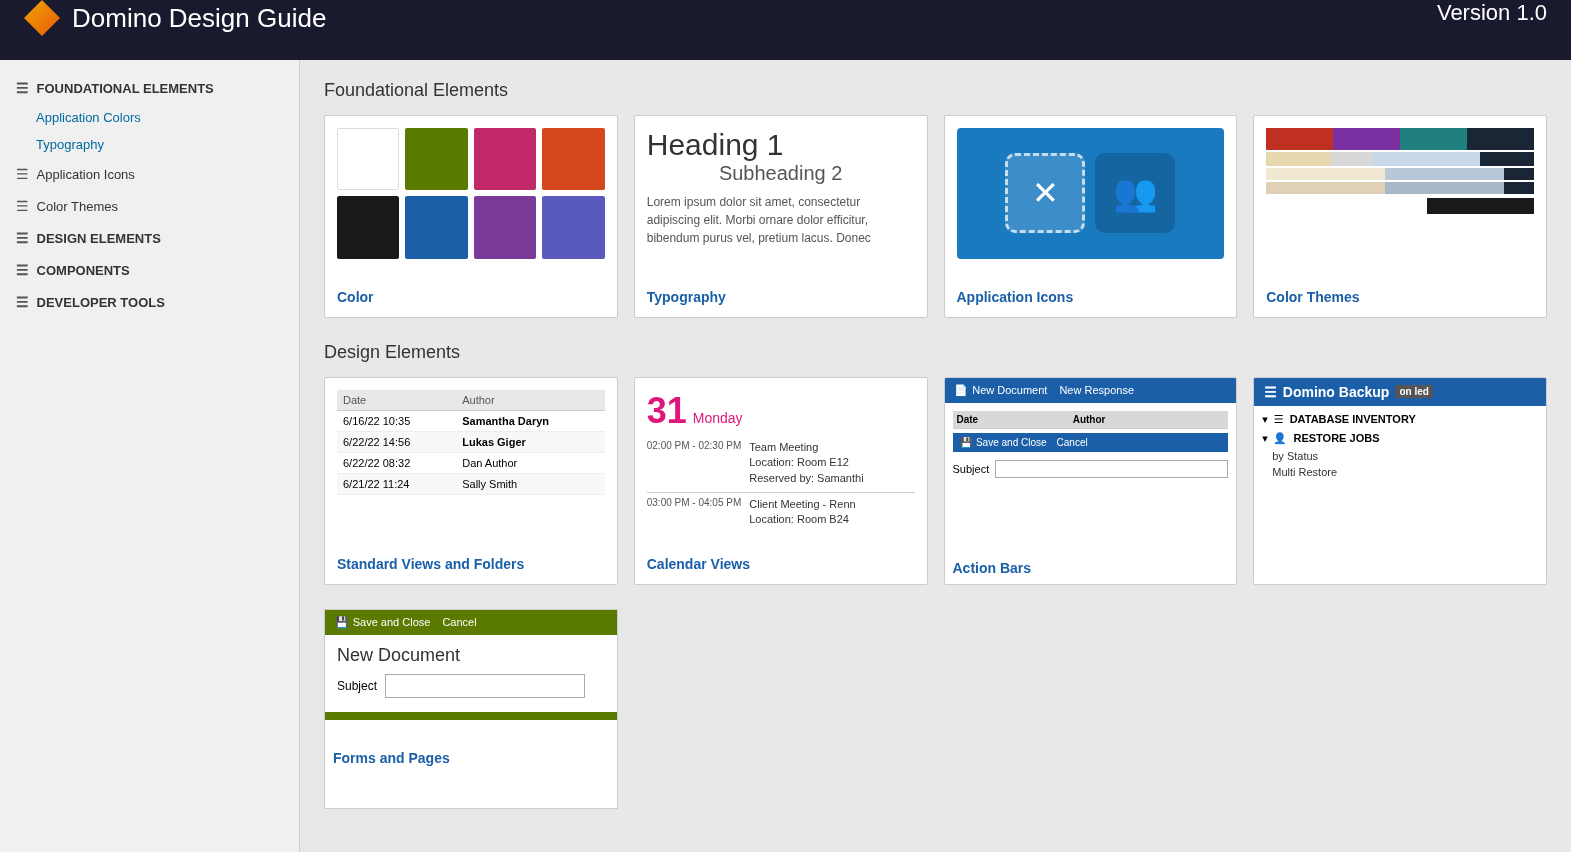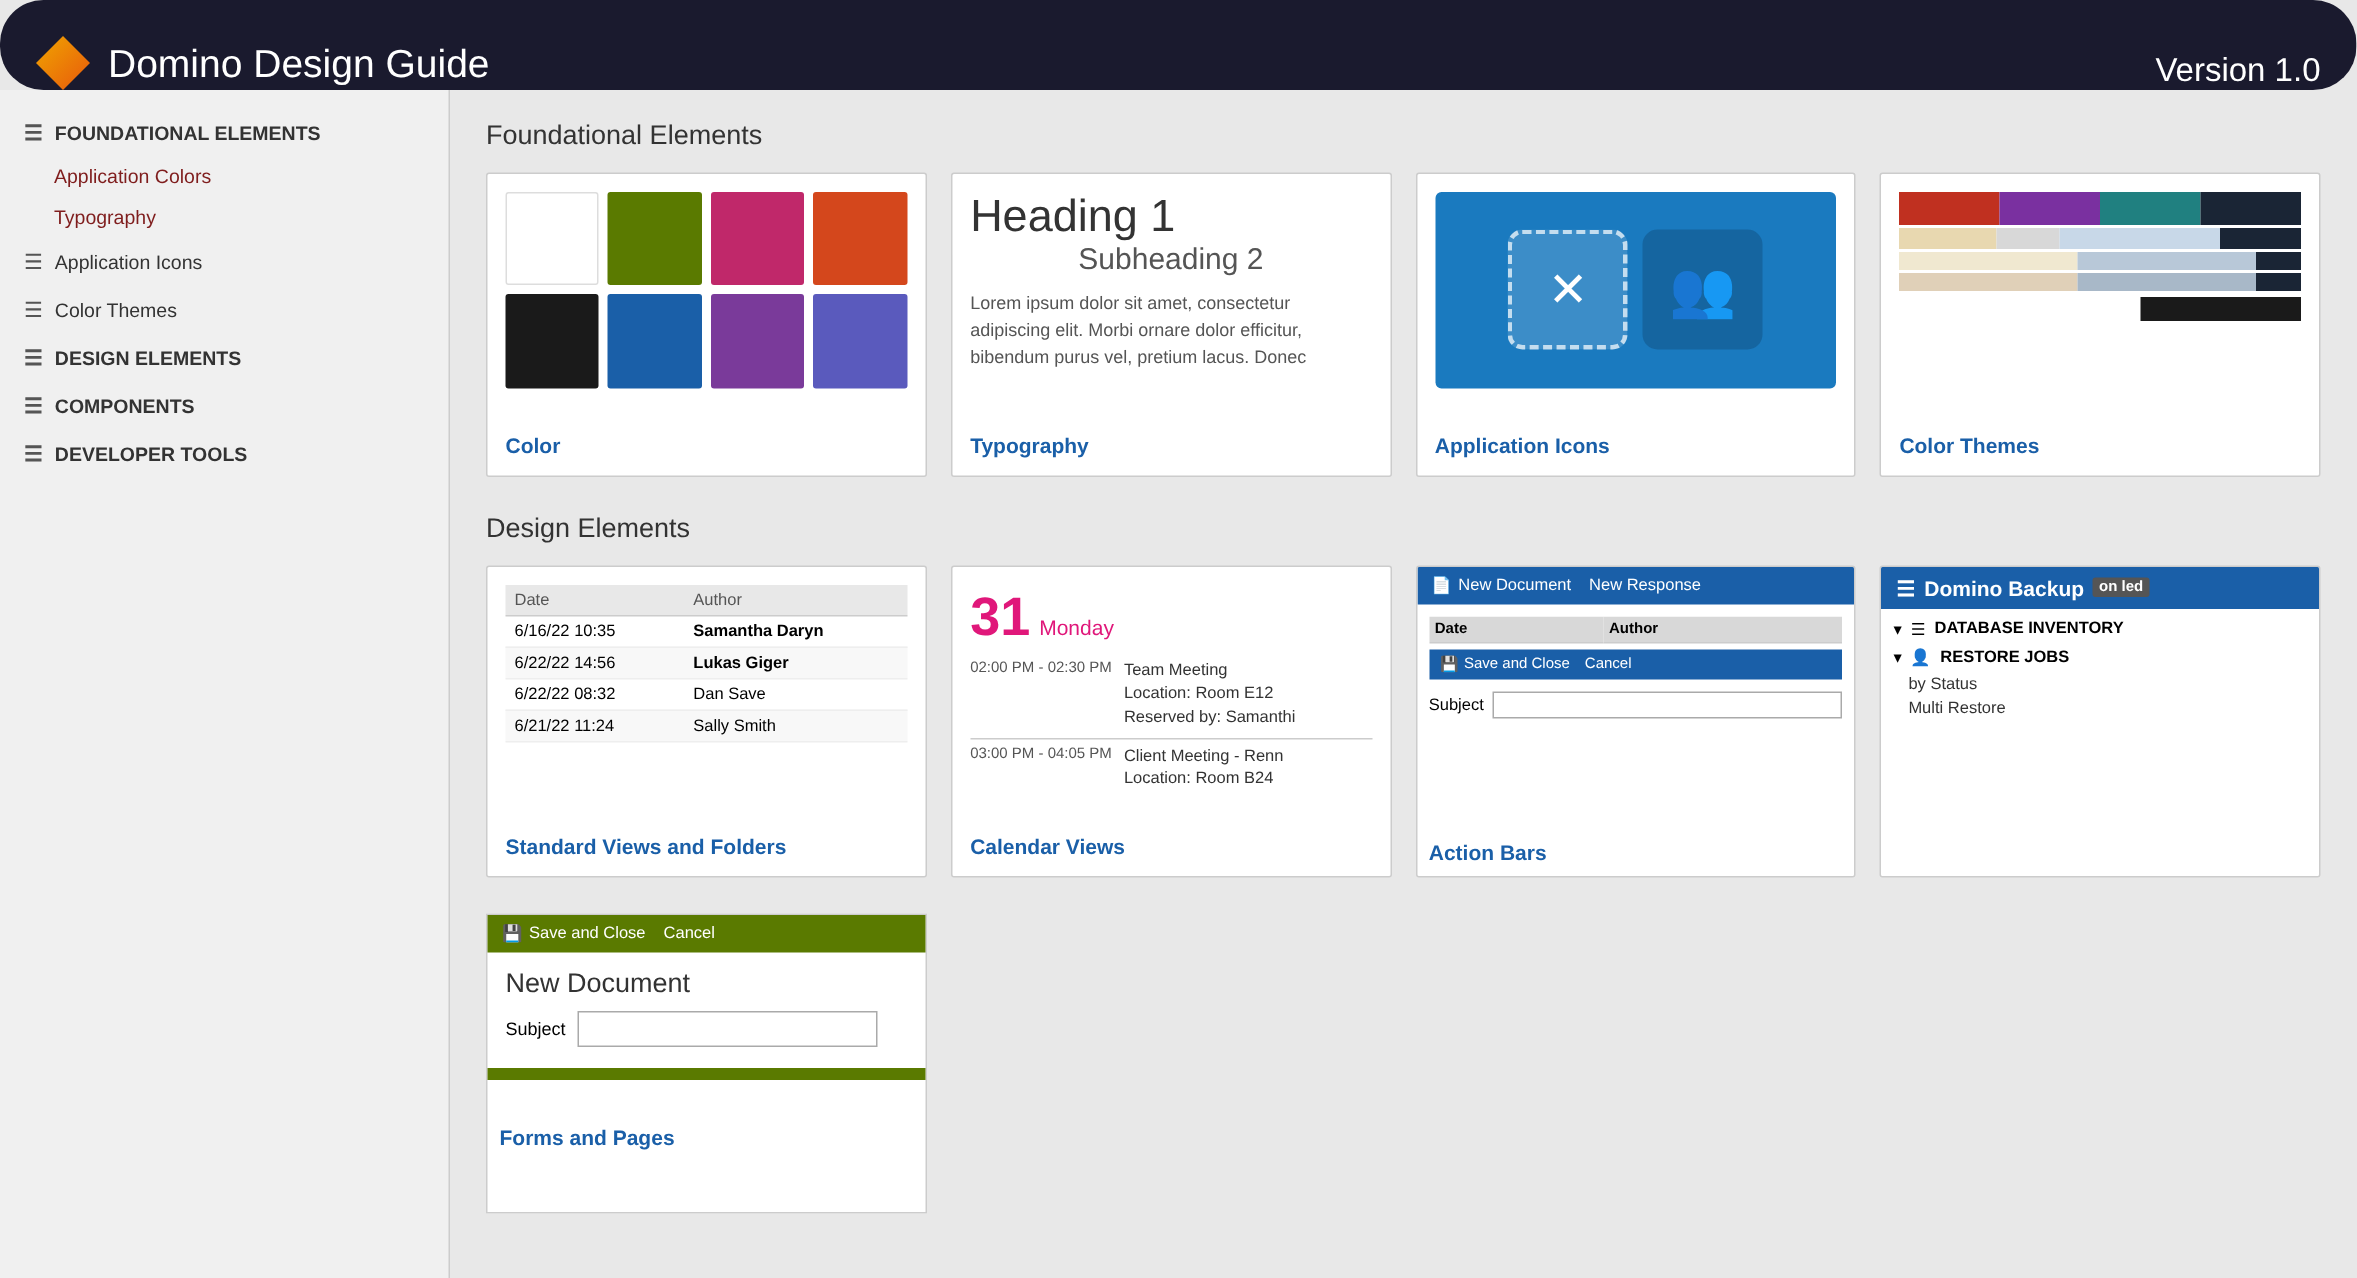--- a/index.html
+++ b/index.html
@@ -3,25 +3,24 @@
   <meta charset="utf-8">
   <style>
     * { box-sizing: border-box; margin: 0; padding: 0; }
     body { font-family: Arial, sans-serif; background: #e8e8e8; min-height: 852px; }
 
     
     .header {
       background: #1a1a2e;
       color: white;
       display: flex;
-      align-items: flex-end;
+      align-items: flex-start;
       justify-content: space-between;
       padding: 0 24px;
       height: 60px;
-      border-radius: 29px;
     }
     .header-left { display: flex; align-items: center; gap: 12px; }
     .header-logo {
       width: 36px; height: 36px;
       background: linear-gradient(135deg, #f0a500 0%, #e8590c 100%);
       clip-path: polygon(50% 0%, 100% 50%, 50% 100%, 0% 50%);
     }
     .header-title { font-size: 26px; font-weight: 300; color: white; }
     .header-version { font-size: 22px; font-weight: 300; color: white; }
 
@@ -42,21 +41,21 @@
       font-weight: bold;
       color: #333;
       display: flex;
       align-items: center;
       gap: 8px;
       cursor: pointer;
     }
     .sidebar-item {
       padding: 6px 16px 6px 36px;
       font-size: 13px;
-      color: #7f1d1d;
+      color: #0369a1;
       cursor: pointer;
     }
     .sidebar-section-icon { font-size: 14px; color: #555; }
 
     
     .main { flex: 1; padding: 20px 24px; overflow: auto; }
 
     .section-title {
       font-size: 18px;
       color: #333;
@@ -426,21 +425,21 @@
               <tr>
                 <td>6/16/22 10:35</td>
                 <td class="bold-text">Samantha Daryn</td>
               </tr>
               <tr>
                 <td>6/22/22 14:56</td>
                 <td class="bold-text">Lukas Giger</td>
               </tr>
               <tr>
                 <td>6/22/22 08:32</td>
-                <td>Dan Save</td>
+                <td>Dan Author</td>
               </tr>
               <tr>
                 <td>6/21/22 11:24</td>
                 <td>Sally Smith</td>
               </tr>
             </tbody>
           </table>
         </div>
         <a class="card-link">Standard Views and Folders</a>
       </div>

